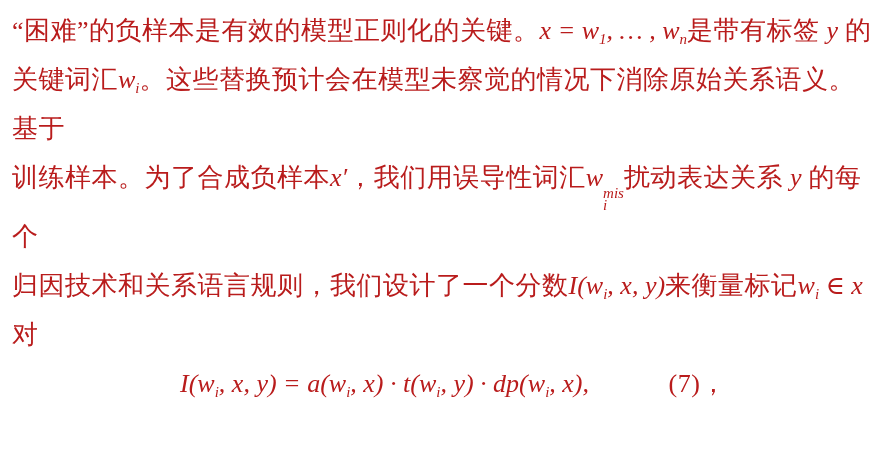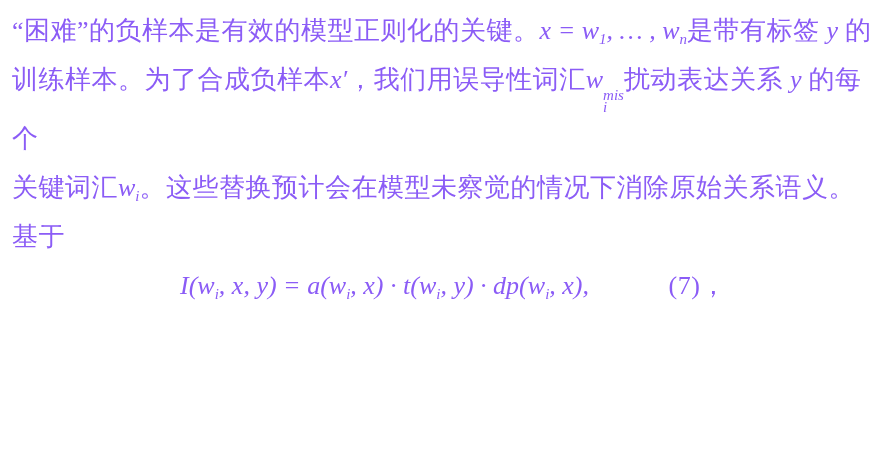--- a/index.html
+++ b/index.html
@@ -32,23 +32,24 @@
   .ss {
     font-size:15px;
     font-style:italic;
     font-family:"Liberation Serif","DejaVu Serif",serif;
   }
   sub.ss { vertical-align:-0.35em; line-height:0; }
 </style>
 </head>
 <body>
 
-<div class="page" style="background: rgb(255, 255, 255); color: #8b5cf6;">
+<div class="page" style="background: rgb(255, 255, 255); color: #b91c1c;">
   <div>
       <div class="line"><span class="cn">“困难”的负样本是有效的模型正则化的关键。</span><span class="mi">x = </span><span class="atom"><span class="mi">w</span><sub class="ss">1</sub></span><span class="mi">, … , </span><span class="atom"><span class="mi">w</span><sub class="ss">n</sub></span><span class="cn">是带有标签 </span><span class="mi">y</span><span class="cn"> 的</span></div>
+      <div class="line"><span class="cn">关键词汇</span><span class="atom"><span class="mi">w</span><sub class="ss">i</sub></span><span class="cn">。这些替换预计会在模型未察觉的情况下消除原始关系语义。基于</span></div>
       <div class="line"><span class="cn">训练样本。为了合成负样本</span><span class="mi">x′</span><span class="cn">，我们用误导性词汇</span><span class="atom"><span class="mi">w</span><span class="stack">
             <span class="ss">mis</span>
             <span class="ss">i</span>
           </span></span><span class="cn">扰动表达关系 </span><span class="mi">y</span><span class="cn"> 的每个</span></div>
-      <div class="line"><span class="cn">关键词汇</span><span class="atom"><span class="mi">w</span><sub class="ss">i</sub></span><span class="cn">。这些替换预计会在模型未察觉的情况下消除原始关系语义。基于</span></div>
+      <div class="line"><span class="cn">归因技术和关系语言规则，我们设计了一个分数</span><span class="mi">I(</span><span class="atom"><span class="mi">w</span><sub class="ss">i</sub></span><span class="mi">, x, y)</span><span class="cn">来衡量标记</span><span class="atom"><span class="mi">w</span><sub class="ss">i</sub></span><span class="mi"> ∈ x</span><span class="cn">对</span></div>
       <div class="line equation"><span class="mi">I(</span><span class="atom"><span class="mi">w</span><sub class="ss">i</sub></span><span class="mi">, x, y) = a(</span><span class="atom"><span class="mi">w</span><sub class="ss">i</sub></span><span class="mi">, x) · t(</span><span class="atom"><span class="mi">w</span><sub class="ss">i</sub></span><span class="mi">, y) · dp(</span><span class="atom"><span class="mi">w</span><sub class="ss">i</sub></span><span class="mi">, x),</span><span class="cn">   (7)，</span></div>
     </div>
 </div>
 
 </body></html>

